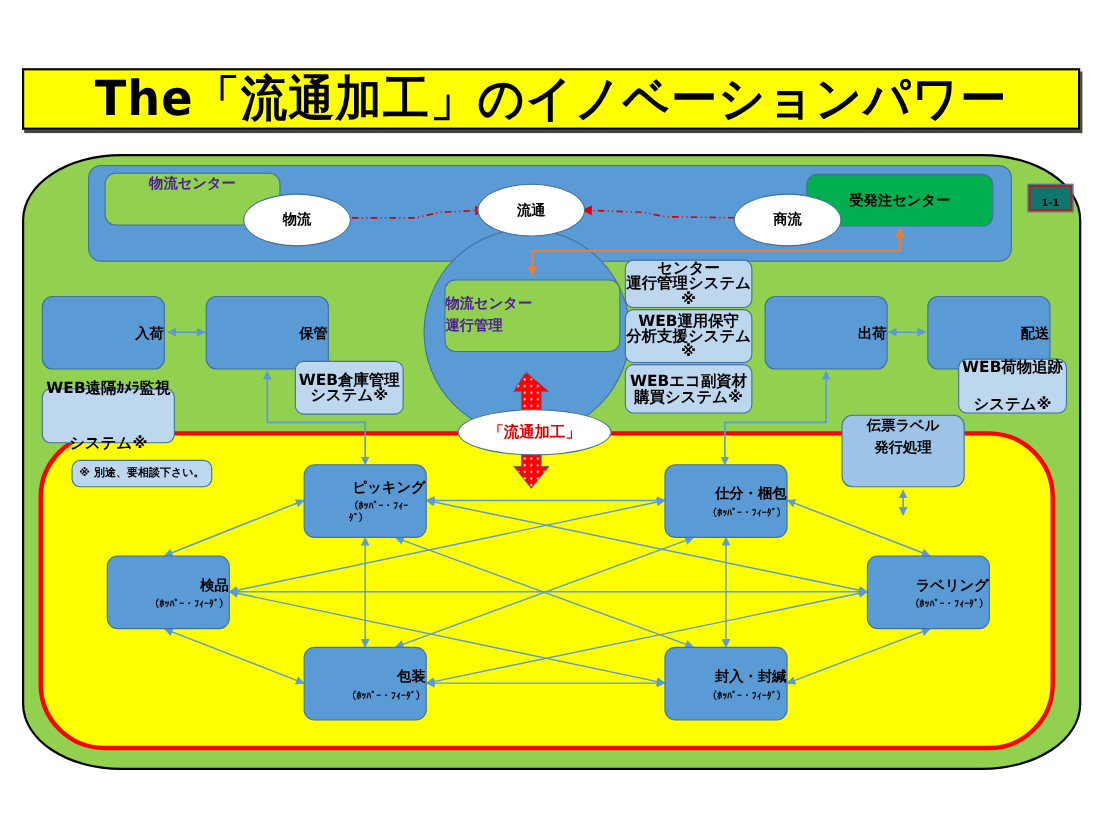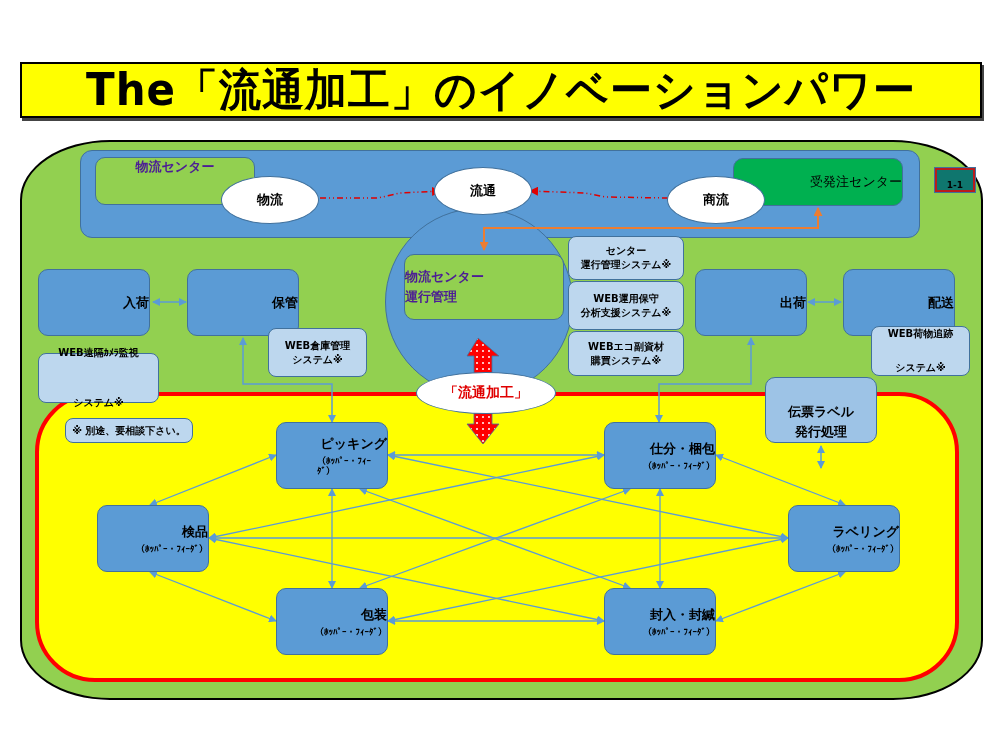--- a/index.html
+++ b/index.html
@@ -3,26 +3,26 @@
 <meta charset="utf-8">
 <style>
   html,body{margin:0;padding:0;background:#ffffff;}
   body{width:1000px;height:750px;position:relative;overflow:hidden;font-family:"DejaVu Sans","Liberation Sans",sans-serif;}
   .abs{position:absolute;box-sizing:border-box;}
   .title-bar{left:20px;top:62px;width:962px;height:56px;background:#ffff00;border:2px solid #000;box-shadow:2px 3px 0 #444;display:flex;align-items:center;justify-content:center;}
   .title-text{font-family:"DejaVu Sans",sans-serif;font-weight:bold;font-size:42px;letter-spacing:1px;color:#000;transform:scaleY(1.05);}
   .green-panel{left:20px;top:140px;width:963px;height:560px;background:#92d050;border:2px solid #000;border-radius:90px 90px 90px 90px/60px 60px 60px 60px;}
   .blue-band{left:80px;top:150px;width:840px;height:88px;background:#5b9bd5;border:1px solid #41719c;border-radius:12px;}
   .green-box{background:#92d050;border:1px solid #41719c;border-radius:10px;display:flex;align-items:flex-start;justify-content:center;font-weight:bold;font-size:13px;color:#4c1d95;}
-  .dgreen-box{background:#00b050;border:1px solid #41719c;border-radius:10px;display:flex;align-items:center;justify-content:flex-end;font-weight:normal;font-size:13px;color:#000;}
+  .dgreen-box{background:#00b050;border:1px solid #41719c;border-radius:10px;display:flex;align-items:center;justify-content:center;font-weight:bold;font-size:13px;color:#000;}
   .ellipse{background:#fff;border:1px solid #41719c;border-radius:50%;display:flex;align-items:center;justify-content:center;font-weight:bold;font-size:13px;color:#000;}
   .big-circle{left:385px;top:208px;width:188px;height:188px;background:#5b9bd5;border:1px solid #41719c;border-radius:50%;}
   .blue-box{background:#5b9bd5;border:1px solid #41719c;border-radius:10px;display:flex;flex-direction:column;align-items:flex-end;justify-content:center;color:#000;font-weight:bold;font-size:13px;}
-  .light-box{background:#bdd7ee;border:1px solid #41719c;border-radius:8px;display:flex;flex-direction:column;align-items:center;justify-content:center;color:#000;font-weight:bold;font-size:10px;line-height:14px;text-align:center;}
-  .lightmid-box{background:#9dc3e6;border:1px solid #41719c;border-radius:10px;display:flex;flex-direction:column;align-items:center;justify-content:flex-end;color:#000;font-weight:bold;font-size:13px;line-height:20px;text-align:center;}
+  .light-box{background:#bdd7ee;border:1px solid #41719c;border-radius:8px;display:flex;flex-direction:column;align-items:center;justify-content:center;color:#000;font-weight:bold;font-size:14px;line-height:14px;text-align:center;}
+  .lightmid-box{background:#9dc3e6;border:1px solid #41719c;border-radius:10px;display:flex;flex-direction:column;align-items:center;justify-content:flex-start;color:#000;font-weight:bold;font-size:13px;line-height:20px;text-align:center;}
   .yellow-panel{left:35px;top:392px;width:924px;height:290px;background:#ffff00;border:4px solid #ff0000;border-radius:60px;}
   .proc-title{font-size:13px;font-weight:bold;}
   .proc-sub{font-size:9px;font-weight:bold;margin-top:3px;}
   .tag-box{left:935px;top:168px;width:40px;height:24px;background:#0f766e;border:2px solid #b91c1c;outline:1px solid #41719c;display:flex;align-items:flex-end;justify-content:center;font-size:9px;font-weight:bold;}
   svg.overlay{position:absolute;left:0;top:0;}
 </style>
 </head>
 <body>
 
 <div class="abs title-bar">

